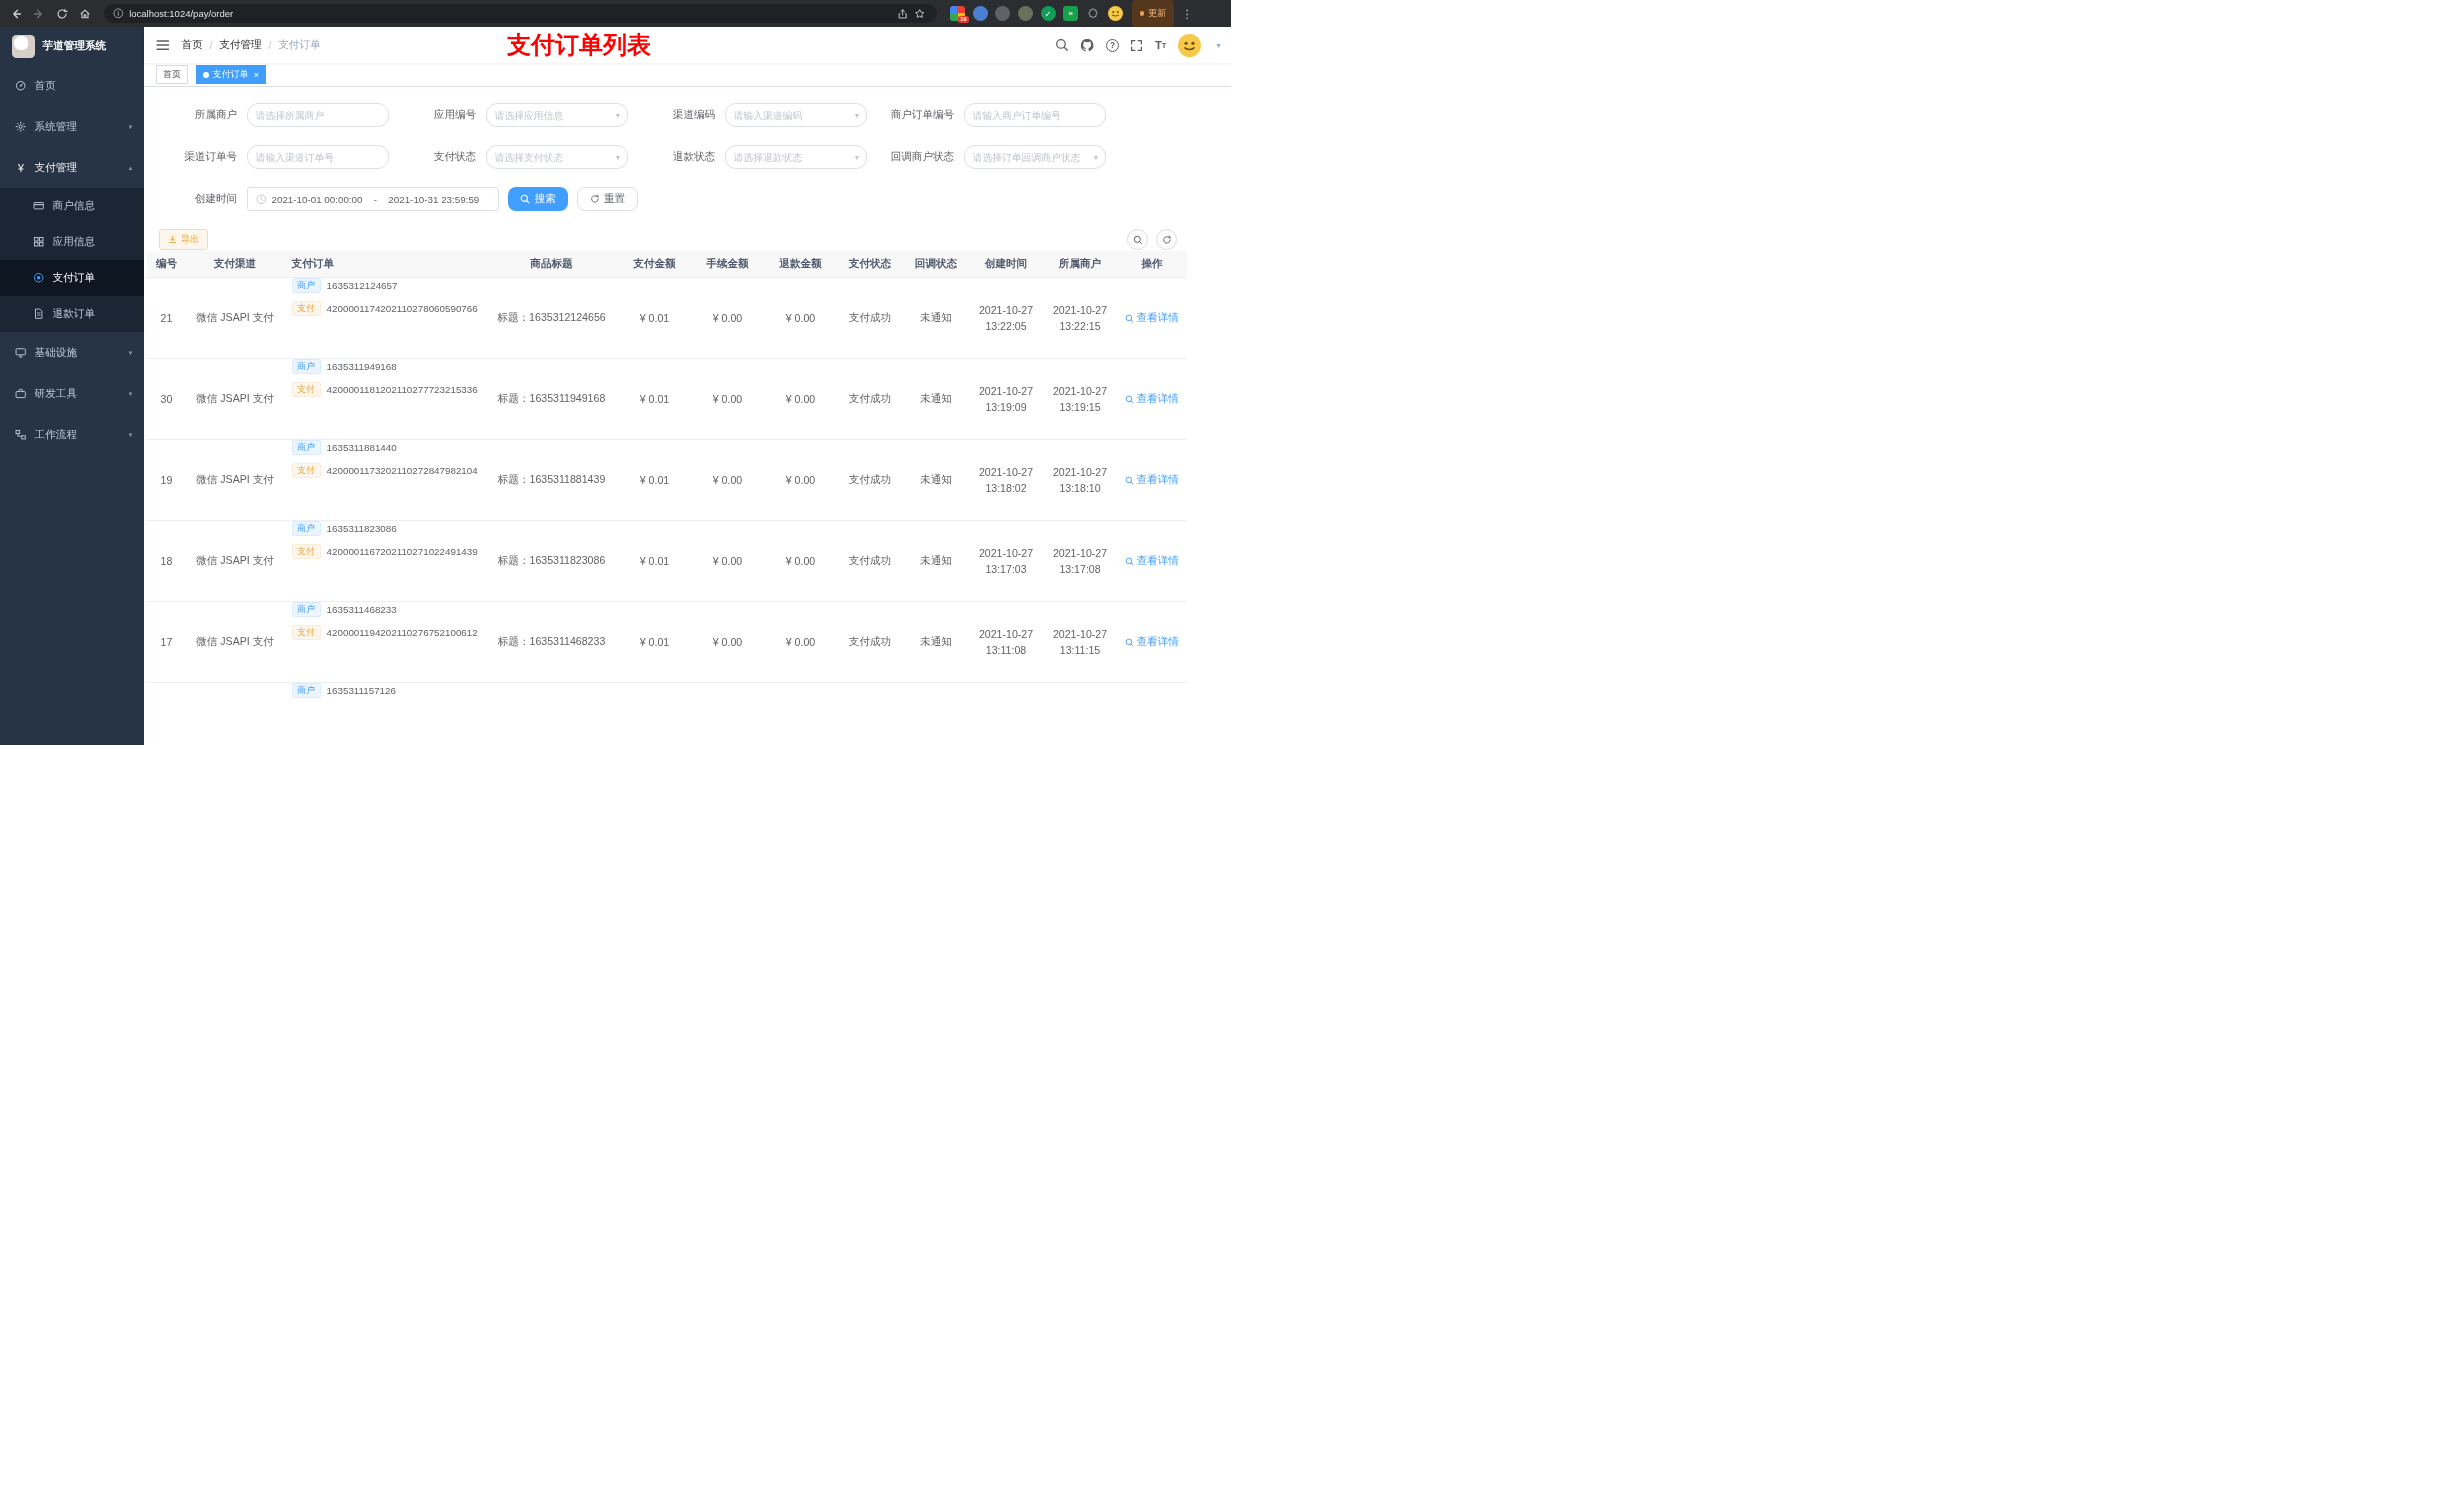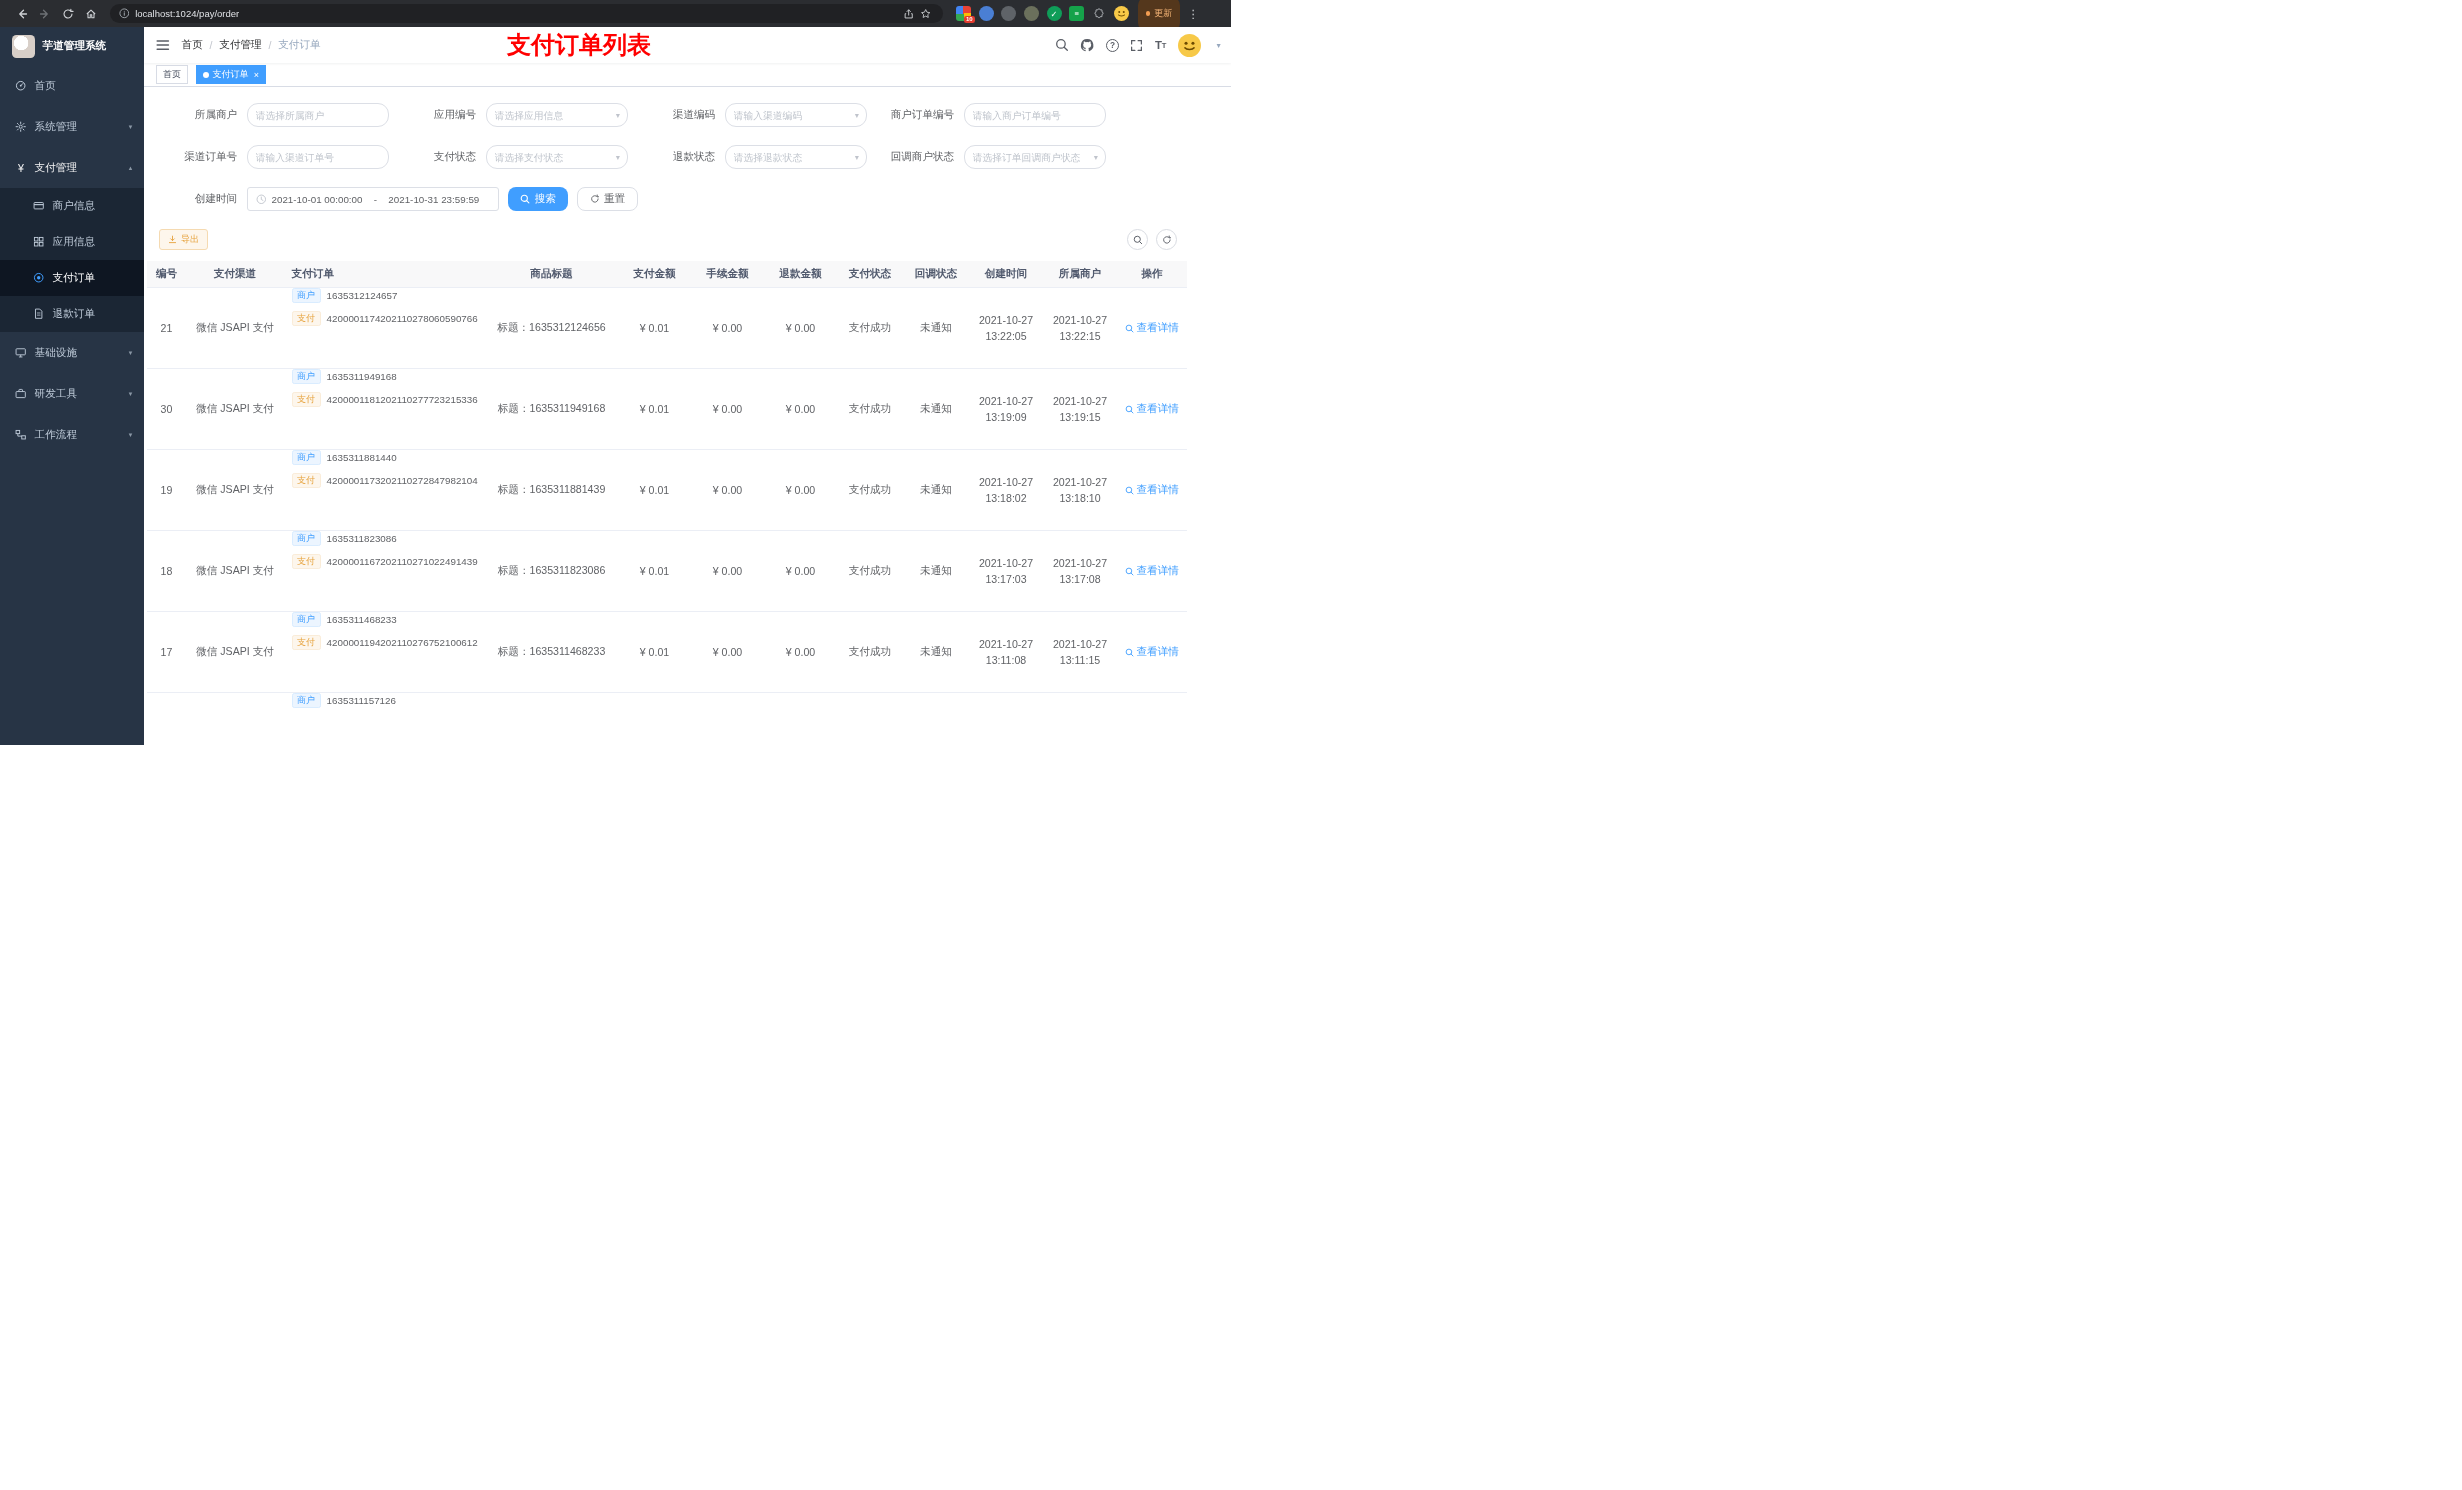--- a/index.html
+++ b/index.html
@@ -2,21 +2,21 @@
 <html style="font-size:12px"><head>
 <meta charset="utf-8">
 <style>
   *{margin:0;padding:0;box-sizing:border-box}
   html,body{width:1231px;height:745px;overflow:hidden;background:#fff;
     font-family:"Liberation Sans","DejaVu Sans",sans-serif}
   body{position:relative}
 
   
   .browser-bar{height:27px;background:#2b2d31;display:flex;align-items:center;
-    padding:0 10px;color:#d3d6da}
+    padding:0 4px;color:#d3d6da}
   .bicon{width:23px;height:23px;display:flex;align-items:center;justify-content:center;
     color:#cfd2d6;flex:0 0 auto}
   .bicon.disabled{color:#6e7175}
   .url-pill{flex:1;max-width:833px;height:19.7px;border-radius:9.8px;background:#202124;
     margin:0 7.6px;display:flex;align-items:center;padding:0 9px;min-width:0}
   .url-text{color:#dfe1e5;font-size:9.5px;margin-left:6px;white-space:nowrap;overflow:hidden}
   .pill-spacer{flex:1}
   .ext-area{display:flex;align-items:center;gap:7.6px;margin-left:6px}
   .ext{width:15px;height:15px;border-radius:50%;position:relative;flex:0 0 auto;
     display:flex;align-items:center;justify-content:center}
@@ -94,21 +94,21 @@
   .chev-down{position:absolute;right:6.8px;top:50%;transform:translateY(-50%);color:#c0c4cc;font-size:6.8px;pointer-events:none}
   .date-range{width:252px;height:24px;border:0.8px solid #dcdfe6;border-radius:3px;
     display:flex;align-items:center;padding:0 7.6px;font-size:9.8px;color:#606266;gap:5.3px;white-space:nowrap}
   .date-sep{padding:0 6px;color:#606266}
   .btn{height:24px;border-radius:8px;font-size:10.6px;display:inline-flex;align-items:center;
     gap:4.5px;padding:0 11.4px;border:0.8px solid transparent;cursor:pointer;white-space:nowrap;font-family:inherit}
   .btn-primary{background:#409eff;color:#fff;margin-left:9px}
   .btn-default{background:#fff;border-color:#dcdfe6;color:#606266;margin-left:9px}
 
   
-  .toolbar{display:flex;align-items:center;margin-bottom:11px}
+  .toolbar{display:flex;align-items:center;margin-bottom:1px}
   .btn-export{height:21px;border-radius:3px;padding:0 8.3px;font-size:9px;background:#fdf6ec;
     border:0.8px solid #f5dab1;color:#e6a23c;display:inline-flex;align-items:center;gap:3.8px;cursor:pointer;font-family:inherit}
   .toolbar-right{margin-left:auto;display:flex;gap:7.6px;margin-right:39px}
   .circle-btn{width:21px;height:21px;border-radius:50%;border:0.8px solid #d9dce2;background:#fff;
     display:flex;align-items:center;justify-content:center;color:#5a5e66;cursor:pointer}
 
   
   .table{margin-left:-12px;width:1040px;font-size:10.6px;color:#606266}
   .thead{display:flex;height:27px;background:#f8f8f9;align-items:flex-end;border-bottom:0.8px solid #ebeef5}
   .hcell{font-weight:bold;color:#515a6e;font-size:10.6px}

